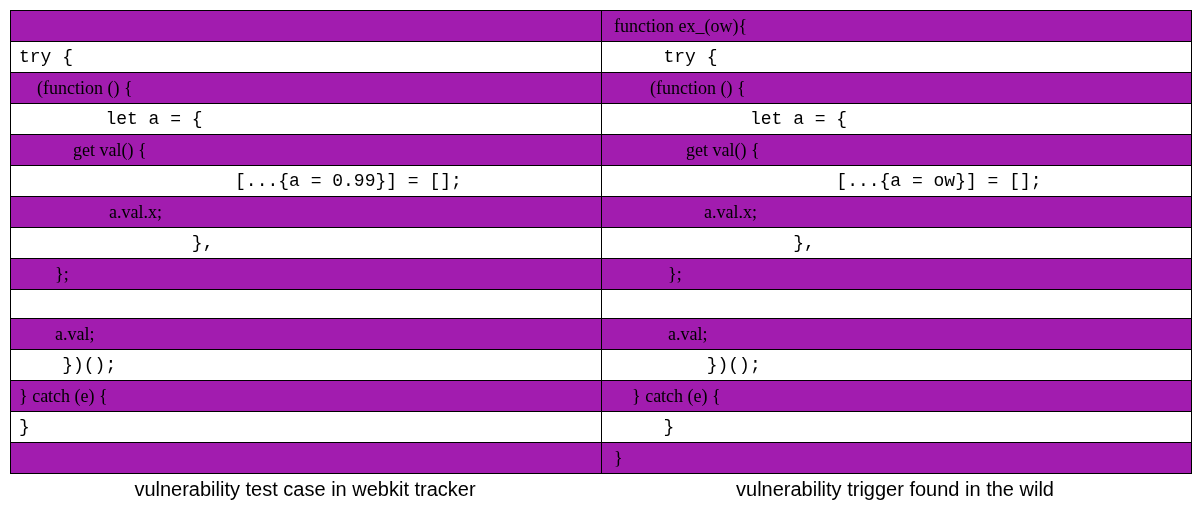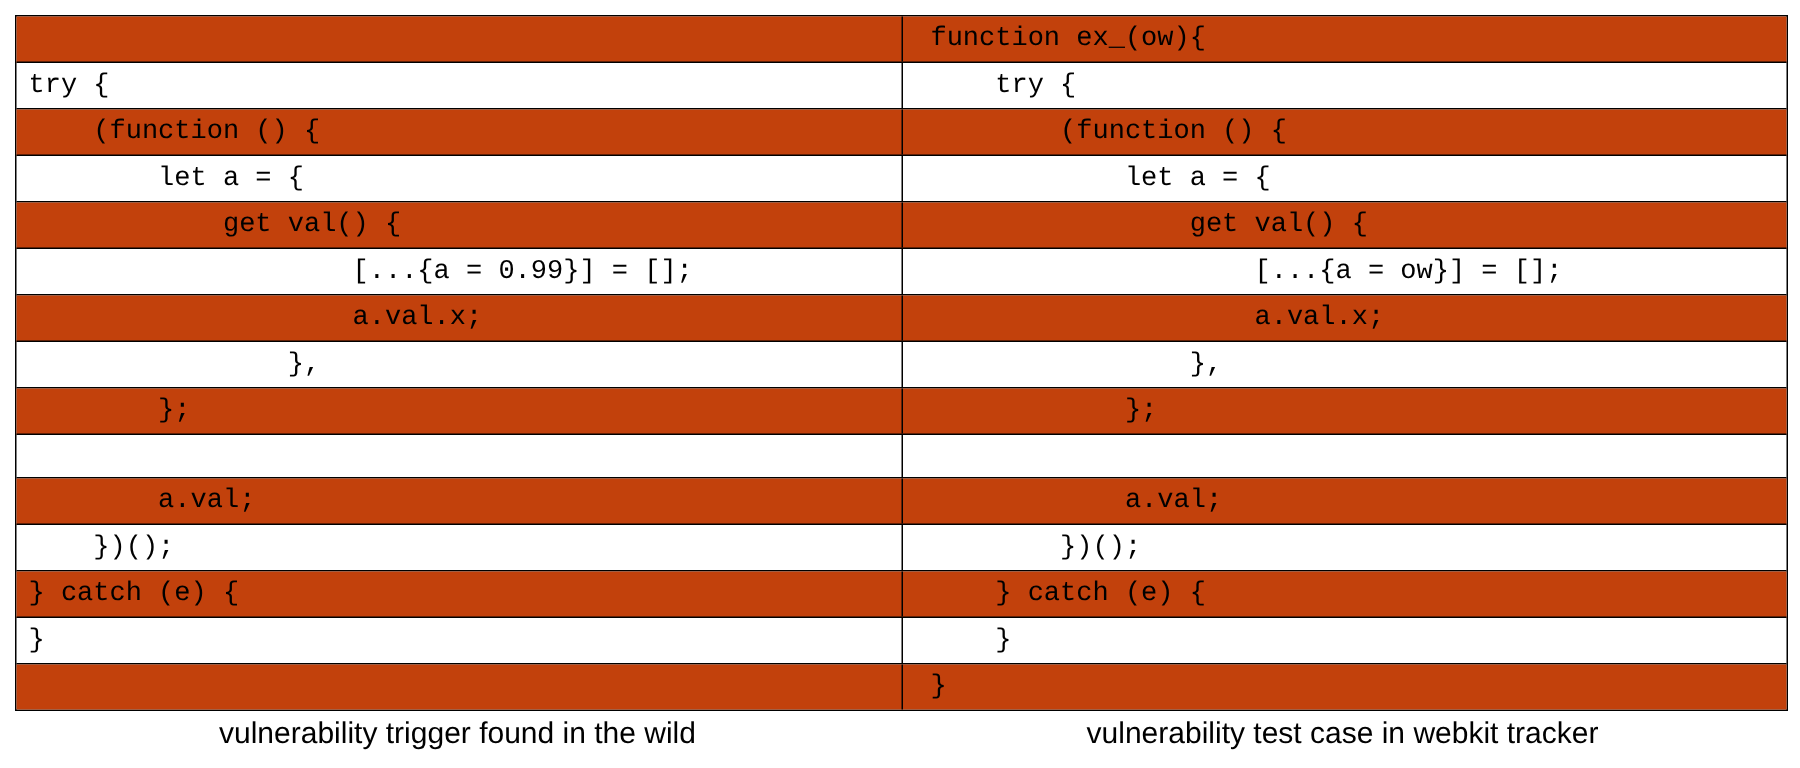--- a/index.html
+++ b/index.html
@@ -24,21 +24,22 @@
   .cell {
     flex: 1;
     padding: 2px 8px;
     white-space: pre;
     line-height: 26px;
   }
   .cell.left {
     border-right: 1px solid #000;
   }
   .shaded {
-    background: #c2410c;
+    background: #a21caf;
+    font-family: Liberation Serif, serif;
   }
   .captions {
     display: flex;
     width: 1180px;
     margin-top: 4px;
     font-family: "Segoe UI", Arial, sans-serif;
     font-size: 20px;
   }
   .captions > div {
     flex: 1;
@@ -105,15 +106,15 @@
       <div class="cell left">}</div>
       <div class="cell">     }</div>
     </div>
     <div class="row shaded">
       <div class="cell left"></div>
       <div class="cell"> }</div>
     </div>
   </div>
 
 <div class="captions">
+  <div>vulnerability test case in webkit tracker</div>
   <div>vulnerability trigger found in the wild</div>
-  <div>vulnerability test case in webkit tracker</div>
 </div>
 
 </body></html>

